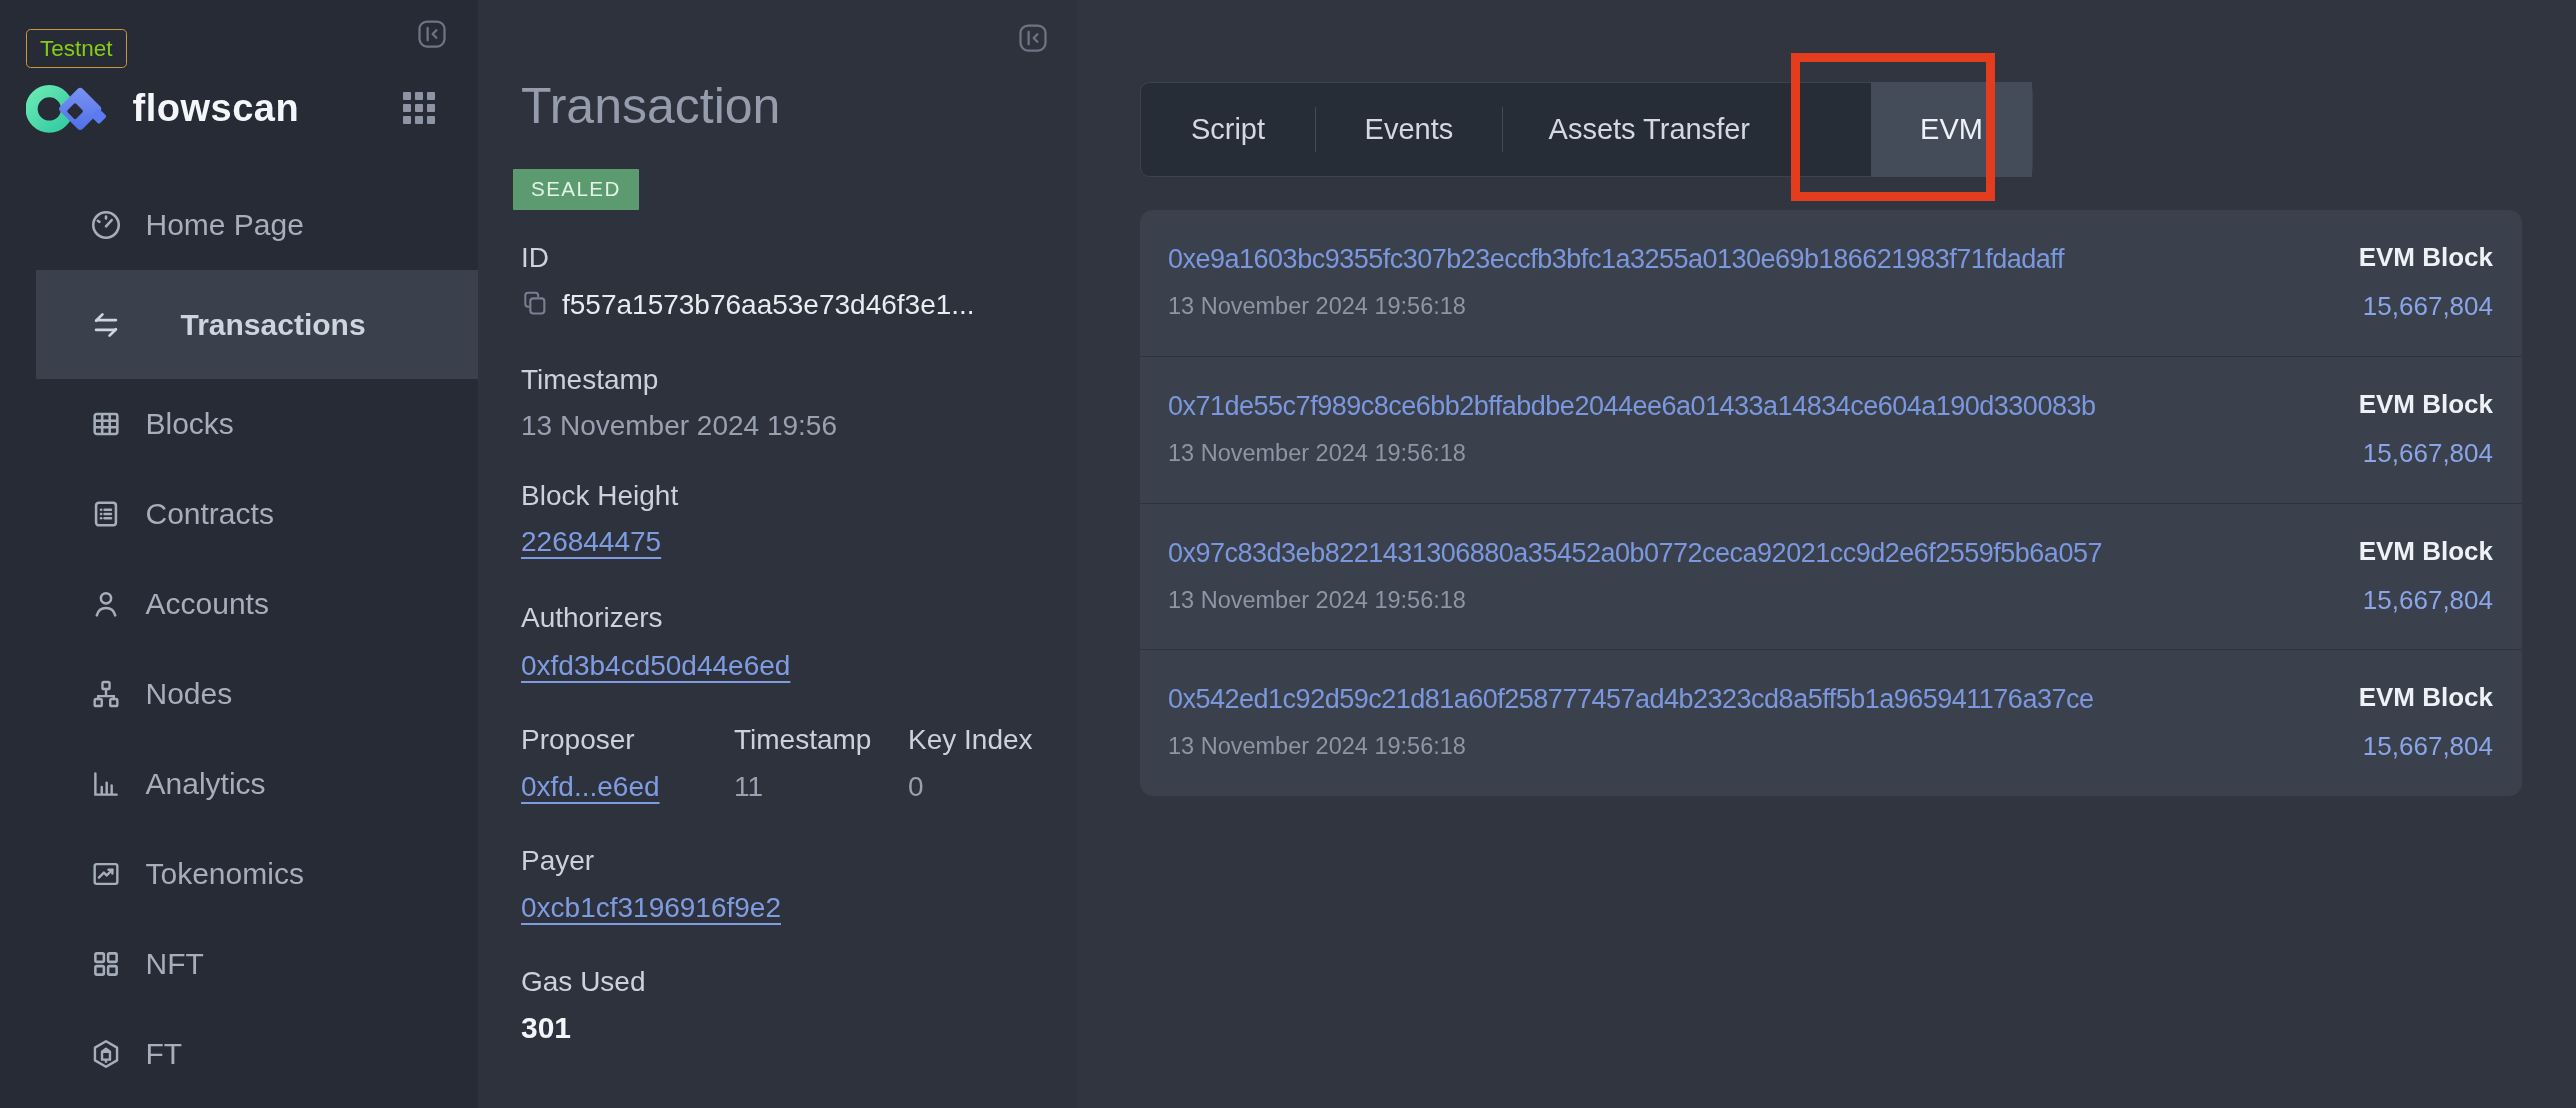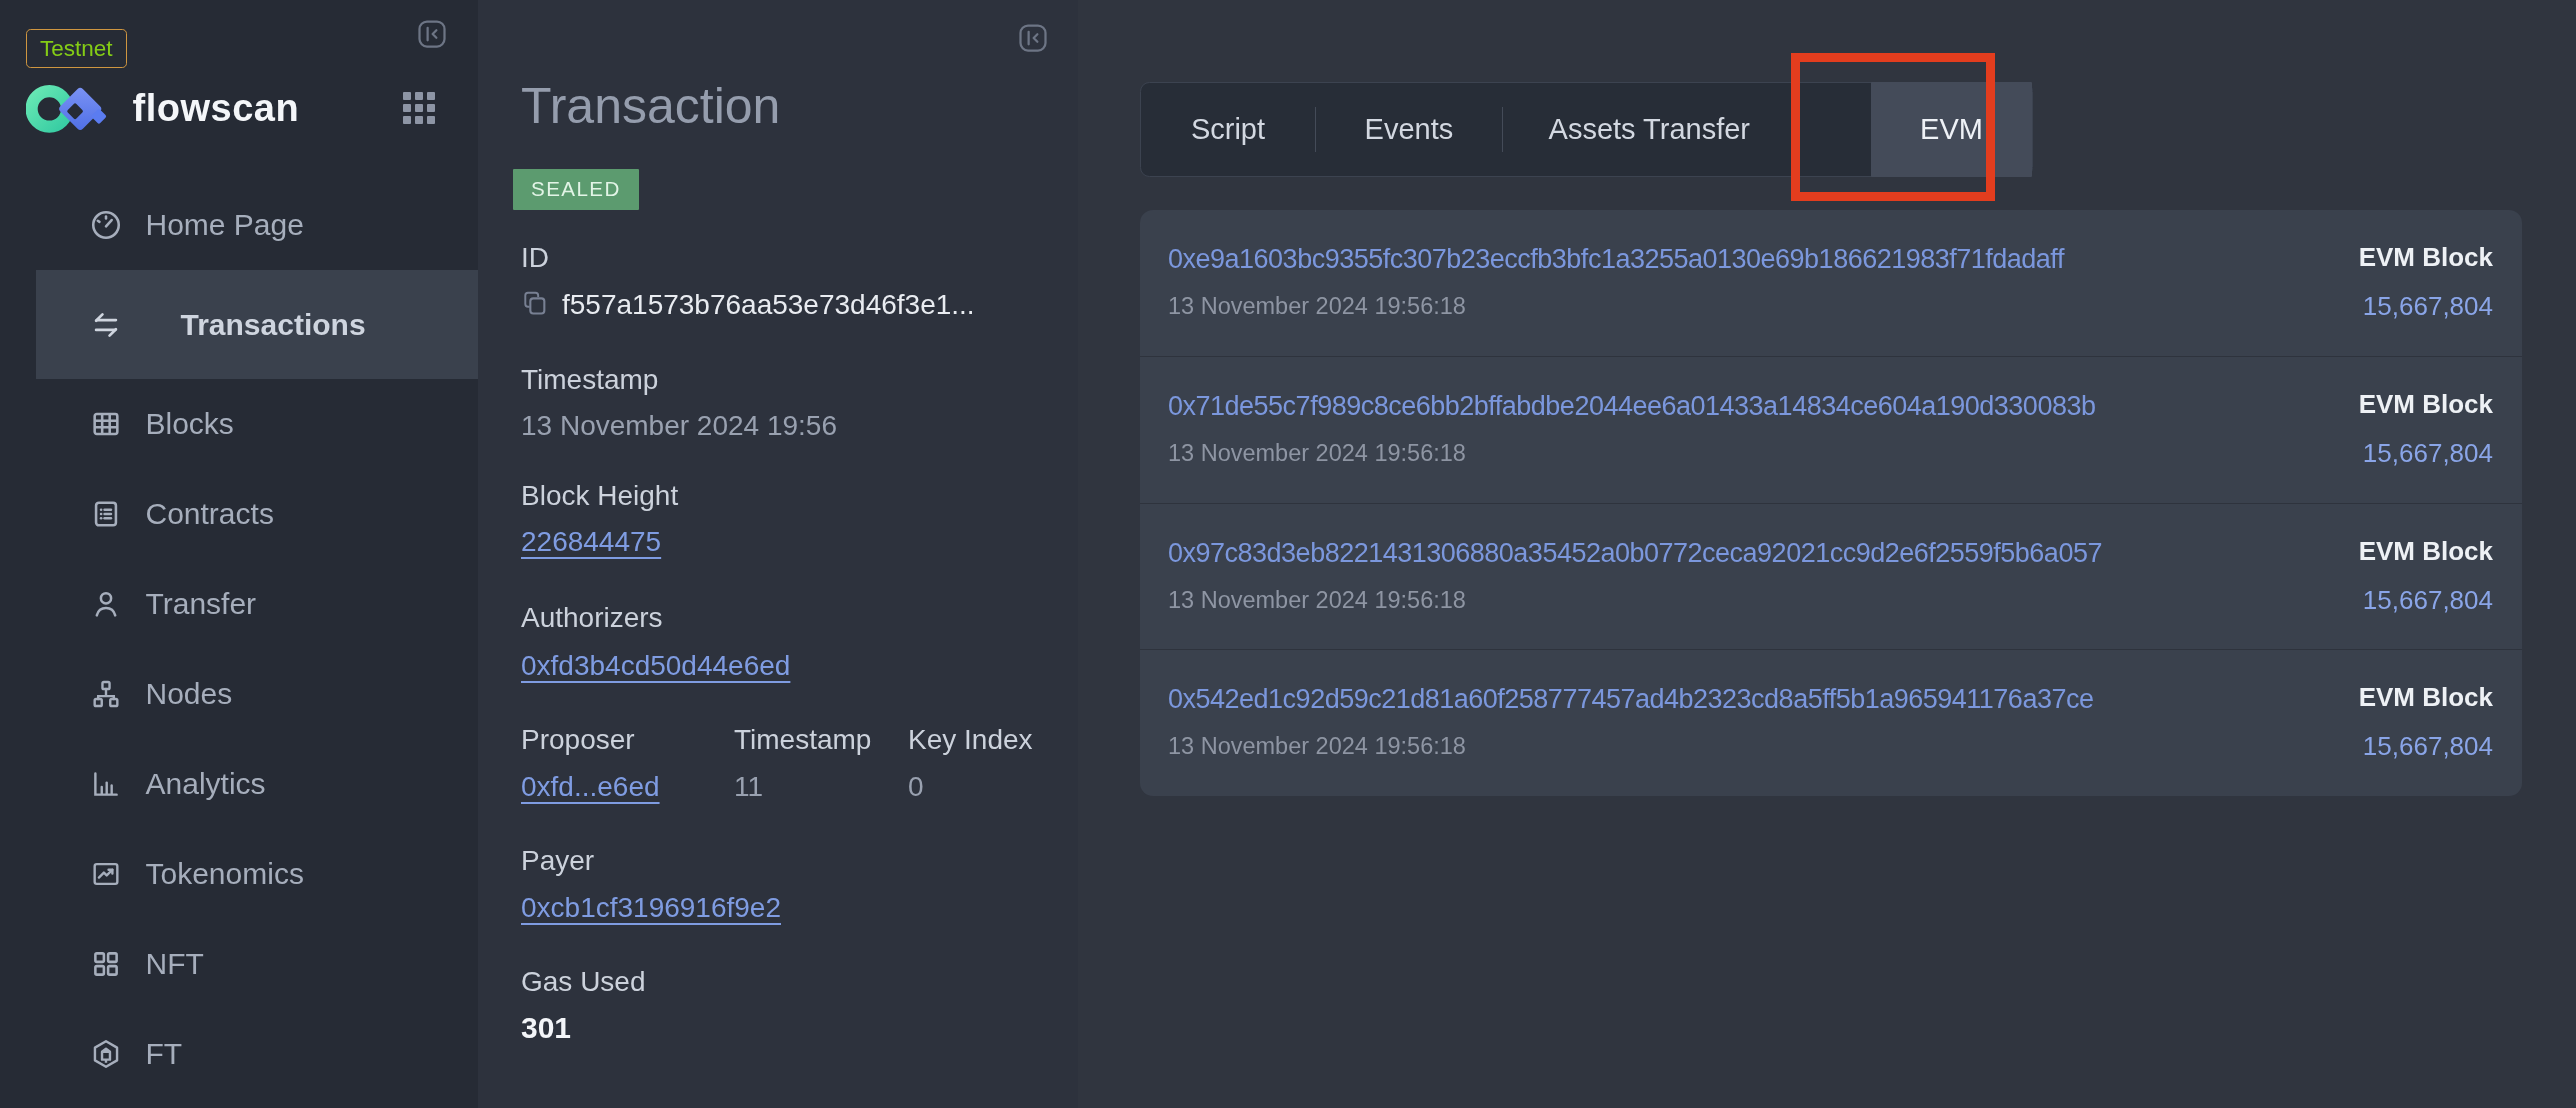--- a/index.html
+++ b/index.html
@@ -152,21 +152,21 @@
           <line x1="11" y1="15" x2="15.5" y2="15"></line>
             <line x1="8.5" y1="15" x2="8.6" y2="15"></line>
         </svg>
         <span>Contracts</span>
       </div>
       <div class="nav-item">
         <svg viewBox="0 0 24 24" fill="none" stroke="currentColor" stroke-width="1.8" stroke-linecap="round">
           <circle cx="12" cy="8" r="3.6"></circle>
             <path d="M5.5 20c1-3.8 3.4-5.2 6.5-5.2s5.5 1.4 6.5 5.2"></path>
         </svg>
-        <span>Transfer</span>
+        <span>Accounts</span>
       </div>
       <div class="nav-item">
         <svg viewBox="0 0 24 24" fill="none" stroke="currentColor" stroke-width="1.7" stroke-linecap="round">
           <rect x="9.5" y="3.5" width="5" height="5" rx="1"></rect>
             <rect x="4" y="15.5" width="5" height="5" rx="1"></rect>
           <rect x="15" y="15.5" width="5" height="5" rx="1"></rect>
           <path d="M12 8.5v3.5M6.5 15.5v-2h11v2M12 12v1.5"></path>
         </svg>
         <span>Nodes</span>
       </div>

